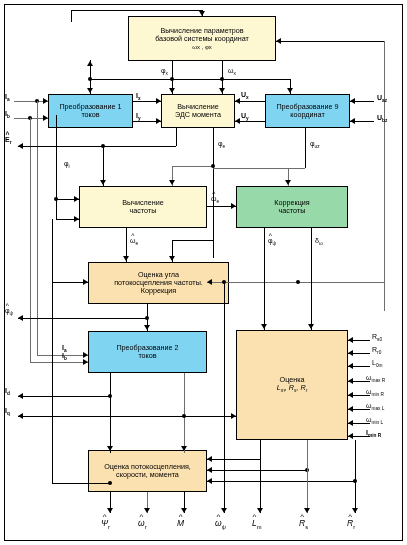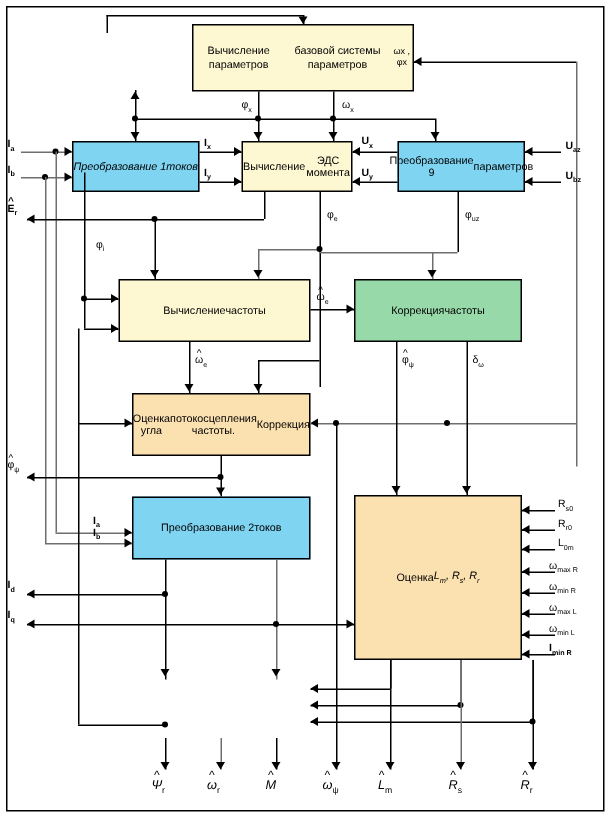--- a/index.html
+++ b/index.html
@@ -1,19 +1,19 @@
 <!DOCTYPE html>
 <html><head>
 <meta charset="utf-8">
 <style>
   html,body{margin:0;padding:0;background:#ffffff;}
   body{font-family:"Liberation Sans",sans-serif;}
   #root{position:relative;width:407px;height:545px;background:#ffffff;overflow:hidden;}
   .frame{position:absolute;left:4px;top:4px;width:399px;height:537px;border:1px solid #000;box-sizing:border-box;}
-  .box{position:absolute;border:1px solid #000;box-sizing:border-box;display:flex;flex-direction:row;
+  .box{position:absolute;border:1px solid #000;box-sizing:border-box;display:flex;flex-direction:column;
        align-items:center;justify-content:center;text-align:center;color:#000;line-height:1.12;}
   .blue{background:#7fd4f2;}
   .cream{background:#fdf7d2;}
   .tan{background:#fbe0b0;}
   .green{background:#97d9a8;}
   .brown{background:#e3c0a8;}
   .b-txt{font-size:7.2px;}
   .b-sub{font-size:6px;margin-top:1px;}
   .zbox{font-size:11px;font-weight:bold;font-style:italic;}
   .lbl{position:absolute;font-size:7px;color:#000;white-space:nowrap;}
@@ -37,65 +37,69 @@
 </style>
 </head>
 <body>
 
 <div id="root">
   <div class="frame"></div>
 
 
   <div class="box cream" style="left:128px;top:16px;width:148px;height:45px;">
     <div class="b-txt">Вычисление параметров</div>
-    <div class="b-txt">базовой системы параметров</div>
+    <div class="b-txt">базовой системы координат</div>
     <div class="b-sub">ωx , φx</div>
   </div>
 
-  <div class="box blue" style="left:48px;top:94px;width:85px;height:34px;font-style:italic;">
+  <div class="box blue" style="left:48px;top:94px;width:85px;height:34px;">
     <div class="b-txt">Преобразование 1</div>
     <div class="b-txt">токов</div>
   </div>
 
   <div class="box cream" style="left:161px;top:94px;width:74px;height:34px;">
     <div class="b-txt">Вычисление</div>
     <div class="b-txt">ЭДС момента</div>
   </div>
 
   <div class="box blue" style="left:265px;top:94px;width:85px;height:34px;">
     <div class="b-txt">Преобразование 9</div>
-    <div class="b-txt">параметров</div>
+    <div class="b-txt">координат</div>
   </div>
 
   <div class="box cream" style="left:79px;top:186px;width:128px;height:42px;">
     <div class="b-txt">Вычисление</div>
     <div class="b-txt">частоты</div>
   </div>
 
   <div class="box green" style="left:236px;top:186px;width:112px;height:42px;">
     <div class="b-txt">Коррекция</div>
     <div class="b-txt">частоты</div>
   </div>
 
-  <div class="box tan" style="left:88px;top:262px;width:119px;height:42px;">
+  <div class="box tan" style="left:88px;top:262px;width:141px;height:42px;">
     <div class="b-txt">Оценка угла</div>
     <div class="b-txt">потокосцепления частоты.</div>
     <div class="b-txt">Коррекция</div>
   </div>
 
   <div class="box blue" style="left:88px;top:331px;width:119px;height:42px;">
     <div class="b-txt">Преобразование 2</div>
     <div class="b-txt">токов</div>
   </div>
 
   <div class="box tan" style="left:236px;top:330px;width:112px;height:110px;">
     <div class="b-txt">Оценка</div>
     <div class="b-txt ital">L<sub>m</sub>, R<sub>s</sub>, R<sub>r</sub></div>
   </div>
 
+  <div class="box tan" style="left:88px;top:450px;width:119px;height:42px;">
+    <div class="b-txt">Оценка потокосцепления,</div>
+    <div class="b-txt">скорости, момента</div>
+  </div>
 
   <div class="ln v" style="left:71px;top:10px;height:12px;"></div>
   <div class="ln h" style="left:71px;top:10px;width:131px;"></div>
   <div class="ln v" style="left:202px;top:10px;height:6px;"></div>
   <div class="ar ar-d" style="left:199px;top:11px;"></div>
 
   <div class="ln v" style="left:90px;top:60px;height:34px;"></div>
   <div class="ar ar-d" style="left:87px;top:88px;"></div>
   <div class="ar ar-u" style="left:87px;top:61px;"></div>
   <div class="ln h" style="left:90px;top:79px;width:200px;"></div>

